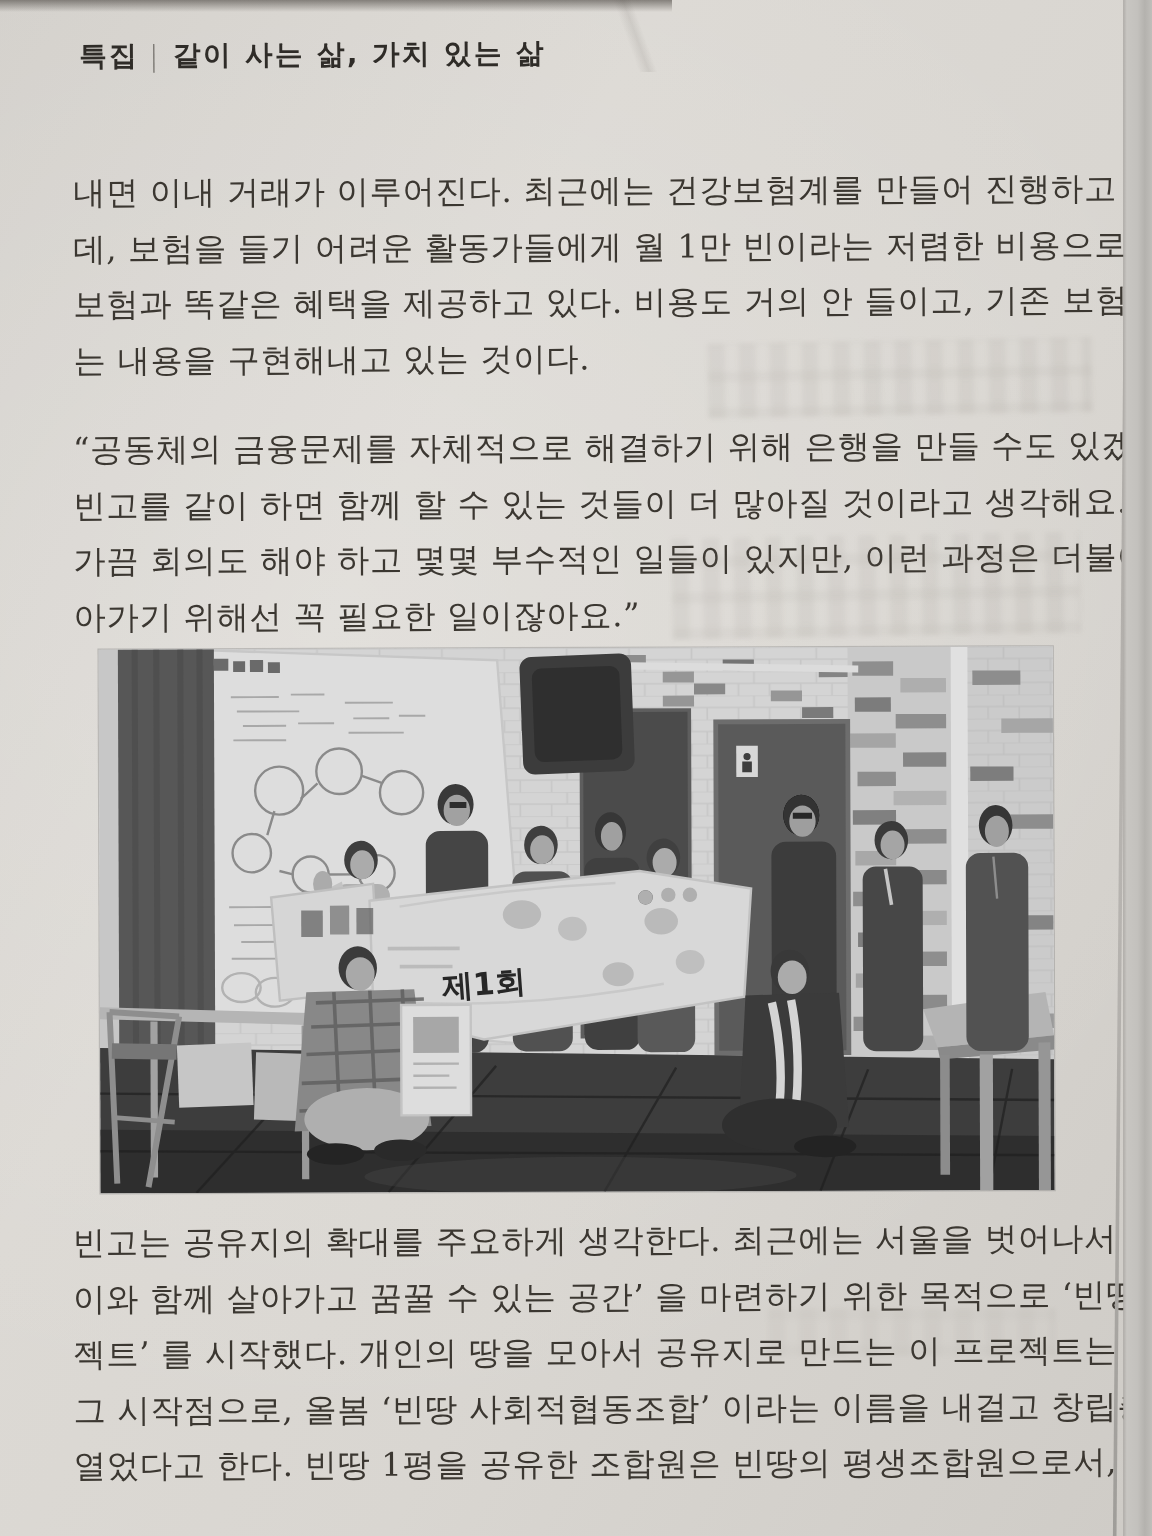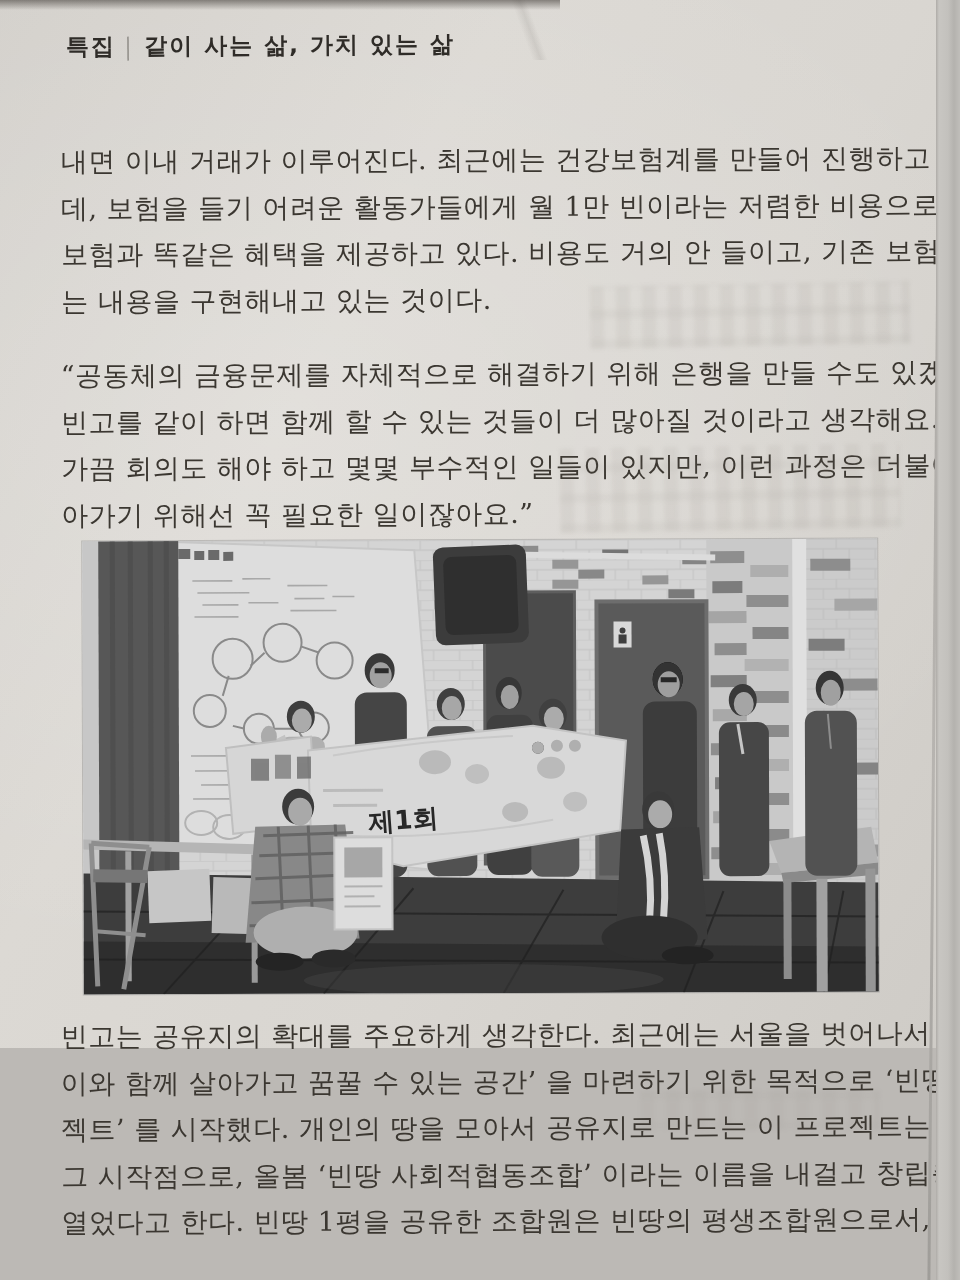--- a/index.html
+++ b/index.html
@@ -3,21 +3,21 @@
 <meta charset="utf-8">
 <style>
   html,body{margin:0;padding:0;}
   body{
     width:960px;height:1280px;position:relative;overflow:hidden;
     background:#bcb9b5;
     font-family:"DejaVu Serif","Liberation Serif",serif;
   }
   
   .page{
-    position:absolute;left:0;top:0;width:936px;height:1048px;
+    position:absolute;left:0;top:0;width:936px;height:1280px;
     background:
       radial-gradient(140% 90% at 30% 40%, rgba(255,255,255,.18), rgba(0,0,0,0) 60%),
       linear-gradient(118deg,#d3d0cb 0%,#dcd9d4 34%,#d9d6d1 62%,#cfccc7 100%);
   }
   .page-top-shadow{
     position:absolute;left:0;top:0;width:560px;height:10px;
     background:linear-gradient(180deg,rgba(60,55,50,.55),rgba(60,55,50,0));
     pointer-events:none;
   }
   .page-crease{

